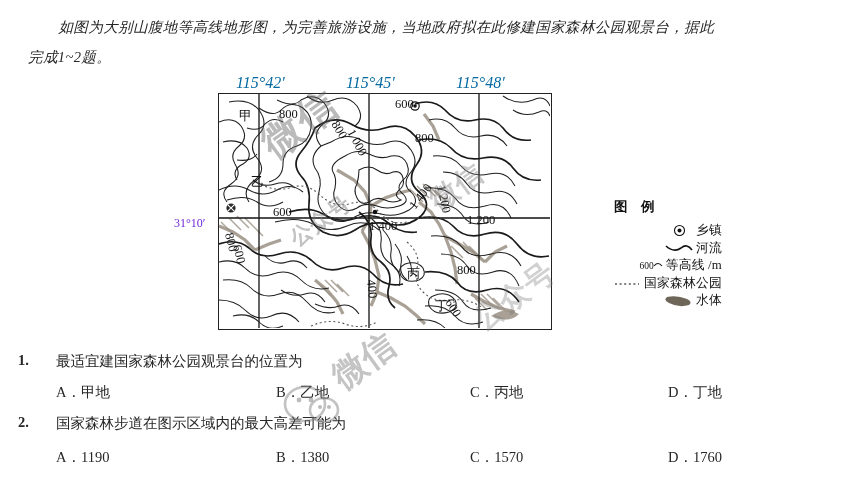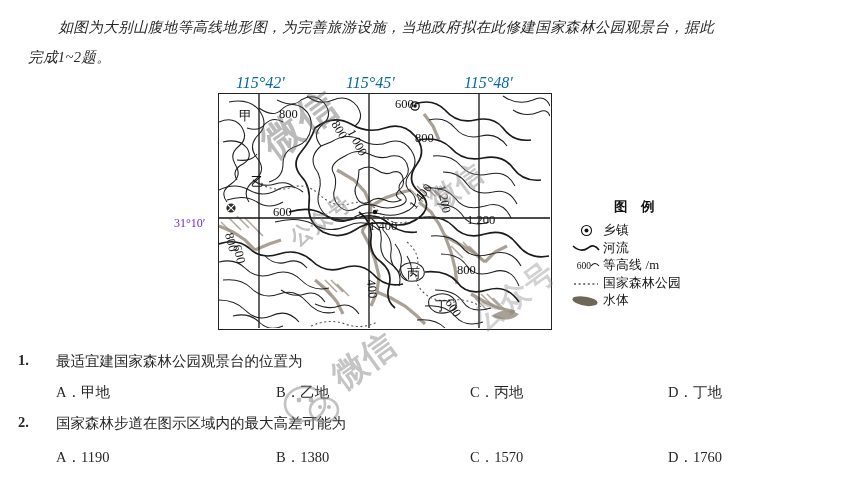--- a/index.html
+++ b/index.html
@@ -83,20 +83,21 @@
     margin-left: 10px;
     margin-bottom: 6px;
     font-weight: 600;
     padding-left: 32px;
   }
   .legend-row {
     display: flex;
     align-items: center;
     height: 17.5px;
     white-space: nowrap;
+    justify-content: flex-end;
   }
   .legend-sym {
     width: 28px;
     min-width: 28px;
     display: flex;
     align-items: center;
     justify-content: center;
     margin-right: 3px;
   }
   .legend-sym.wide { justify-content: flex-end; font-size: 9.5px; }
@@ -181,21 +182,21 @@
 <div id="stem">
   <span class="indent"></span><span>如图为大别山腹地等高线地形图，为完善旅游设施，当地政府拟在此修建国家森林公园观景台，据此</span>
   <br>
   <span>完成1~2题。</span>
 </div>
 
 <div id="map-block">
 
   <div class="lon-label" style="left:18px;">115°42′</div>
   <div class="lon-label" style="left:128px;">115°45′</div>
-  <div class="lon-label" style="left:238px;margin-left:8px;">115°48′</div>
+  <div class="lon-label" style="left:238px;">115°48′</div>
 
   <div class="lat-label" style="left:-44px; top:140px;">31°10′</div>
 
   <div id="map-frame">
     <svg id="map-svg" width="331" height="234" viewBox="0 0 331 234">
       <defs>
         <style>
           .c  { fill:none; stroke:#1f1f1f; stroke-width:1.05; }
           .cb { fill:none; stroke:#1a1a1a; stroke-width:1.7; }
           .gl { stroke:#111; stroke-width:1.3; fill:none; }

